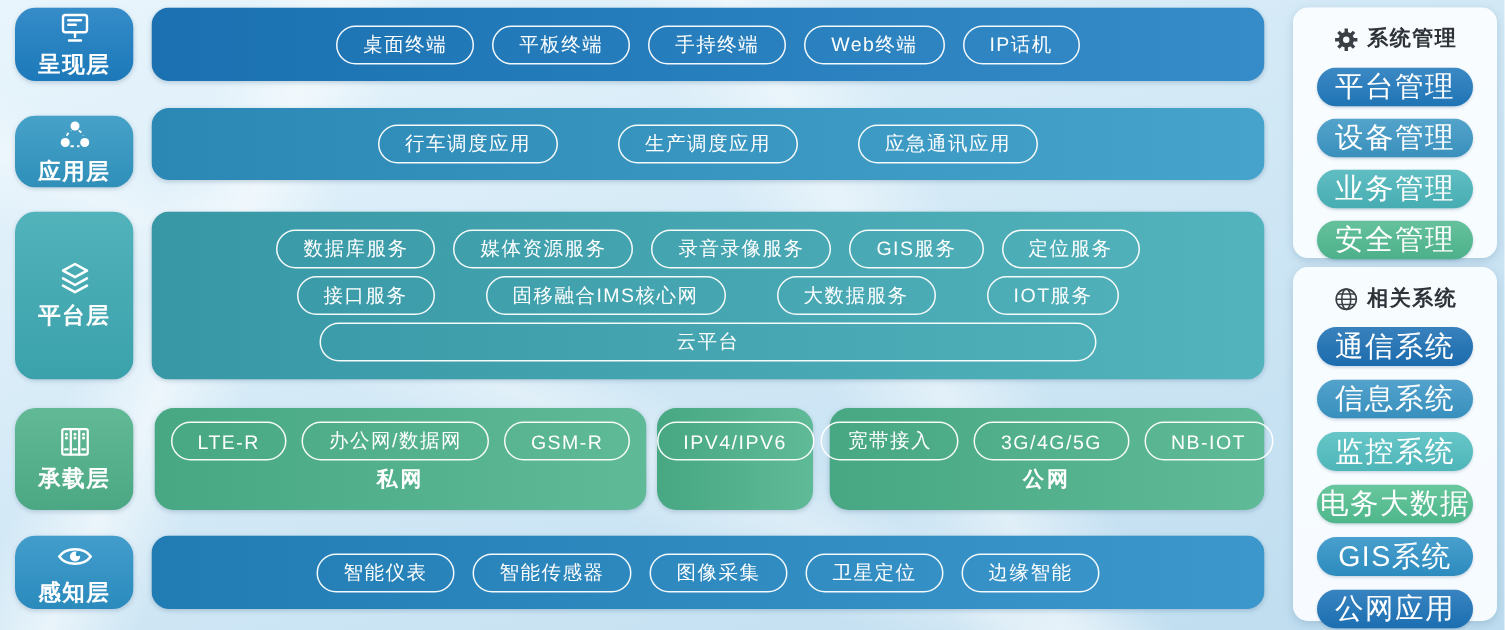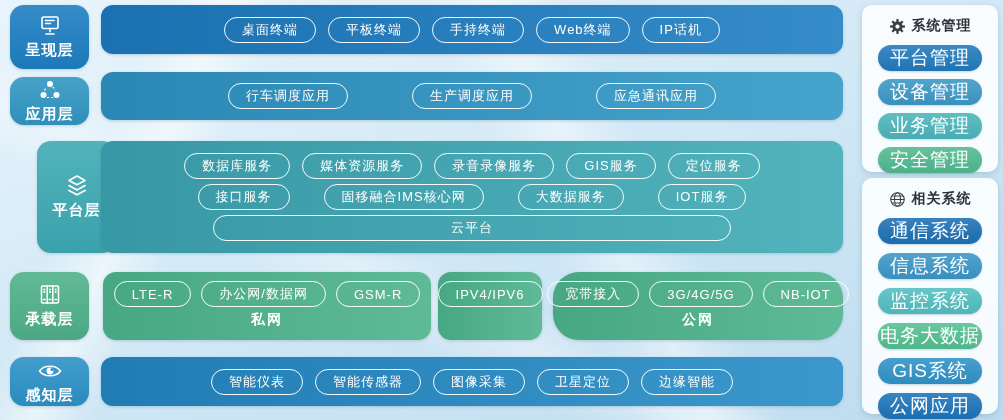--- a/index.html
+++ b/index.html
@@ -17,34 +17,34 @@
   }
   
   .layer-box{
     position:absolute;left:10px;width:79px;border-radius:14px;
     display:flex;flex-direction:column;align-items:center;justify-content:center;
     color:#fff;background-image:linear-gradient(180deg, rgba(255,255,255,.10), rgba(0,20,40,.06));
     box-shadow:0 1px 3px rgba(60,100,130,.25);
   }
   .layer-box .ltext{font-size:15px;font-weight:bold;letter-spacing:1px;margin-top:3px;}
   .licon{display:flex;align-items:center;justify-content:center;height:24px;}
-  .pos-l1{top:5px;height:64px}
+  .pos-l1{top:5px;height:49px}
   .pos-l2{top:77px;height:48px}
   .pos-l3{top:141px;height:112px}
   .pos-l4{top:272px;height:68px}
   .pos-l5{top:357px;height:49px}
   
   .band{
     position:absolute;left:101px;width:742px;border-radius:12px;
     display:flex;align-items:center;justify-content:center;
     background-image:linear-gradient(90deg, rgba(0,10,50,.12), rgba(255,255,255,.10));
     box-shadow:0 1px 3px rgba(60,100,130,.25);
   }
   .pos-b1{top:5px;height:49px;gap:12px}
-  .pos-b2{top:72px;height:48px;gap:64px}
+  .pos-b2{top:72px;height:48px;gap:40px}
   .pos-b3{top:141px;height:112px;flex-direction:column;justify-content:space-between;padding:12px 0;box-sizing:border-box;}
   .pos-b5{top:357px;height:49px;gap:12px}
   .pill{
     display:inline-flex;align-items:center;justify-content:center;
     height:26px;box-sizing:border-box;padding:0 17px;
     border:1.5px solid rgba(255,255,255,.95);border-radius:15px;
     color:#fff;font-size:13px;letter-spacing:1px;white-space:nowrap;
   }
   .pill-row{display:flex;align-items:center;justify-content:center;gap:12px;}
   .row-b{gap:34px;}
@@ -52,21 +52,21 @@
   
   .bearer{position:absolute;left:101px;top:272px;width:742px;height:68px;display:flex;}
   .group-box{
     border-radius:13px;display:flex;flex-direction:column;align-items:center;
     padding-top:9px;box-sizing:border-box;height:68px;
     background-image:linear-gradient(90deg, rgba(0,30,30,.07), rgba(255,255,255,.10));
     box-shadow:0 1px 3px rgba(60,100,130,.25);
   }
   .gb-private{width:329px;margin-left:2px;}
   .gb-ip{width:104px;margin-left:7px;}
-  .gb-public{width:290px;margin-left:11px;border-radius:26px;}
+  .gb-public{width:290px;margin-left:11px;}
   .group-label{color:#fff;font-size:14px;font-weight:bold;letter-spacing:2px;margin-top:4px;}
   .group-box .pill-row{gap:10px;}
   
   .side-card{
     position:absolute;left:862px;width:136px;border-radius:10px;
     background:rgba(250,253,255,.94);
     box-shadow:0 2px 6px rgba(110,145,175,.35);
     box-sizing:border-box;
   }
   .pos-c1{top:5px;height:167px;}
@@ -110,21 +110,21 @@
         <g fill="none" stroke="#fff" stroke-width="1.2" stroke-dasharray="2.2 2.2">
           <path d="M6.5 11.5A8 8 0 0 1 9.5 8"></path>
           <path d="M14.5 8a8 8 0 0 1 3 3.5"></path>
           <path d="M9 18.5h6"></path>
         </g>
       </svg>
     </span>
     <span class="ltext">应用层</span>
   </div>
 
-  <div class="layer-box pos-l3" style="background-color: rgb(62, 170, 179); margin-left: 27px;">
+  <div class="layer-box pos-l3" style="background-color: rgb(62, 170, 179);">
     <span class="licon">
       <svg width="26" height="26" viewBox="0 0 26 26" fill="none" stroke="#fff" stroke-width="1.7" stroke-linejoin="round" stroke-linecap="round">
         <path d="M13 3l8 4.4-8 4.4-8-4.4z"></path>
         <path d="M5 12.6l8 4.4 8-4.4"></path>
         <path d="M5 17.4l8 4.4 8-4.4"></path>
       </svg>
     </span>
     <span class="ltext">平台层</span>
   </div>
 

